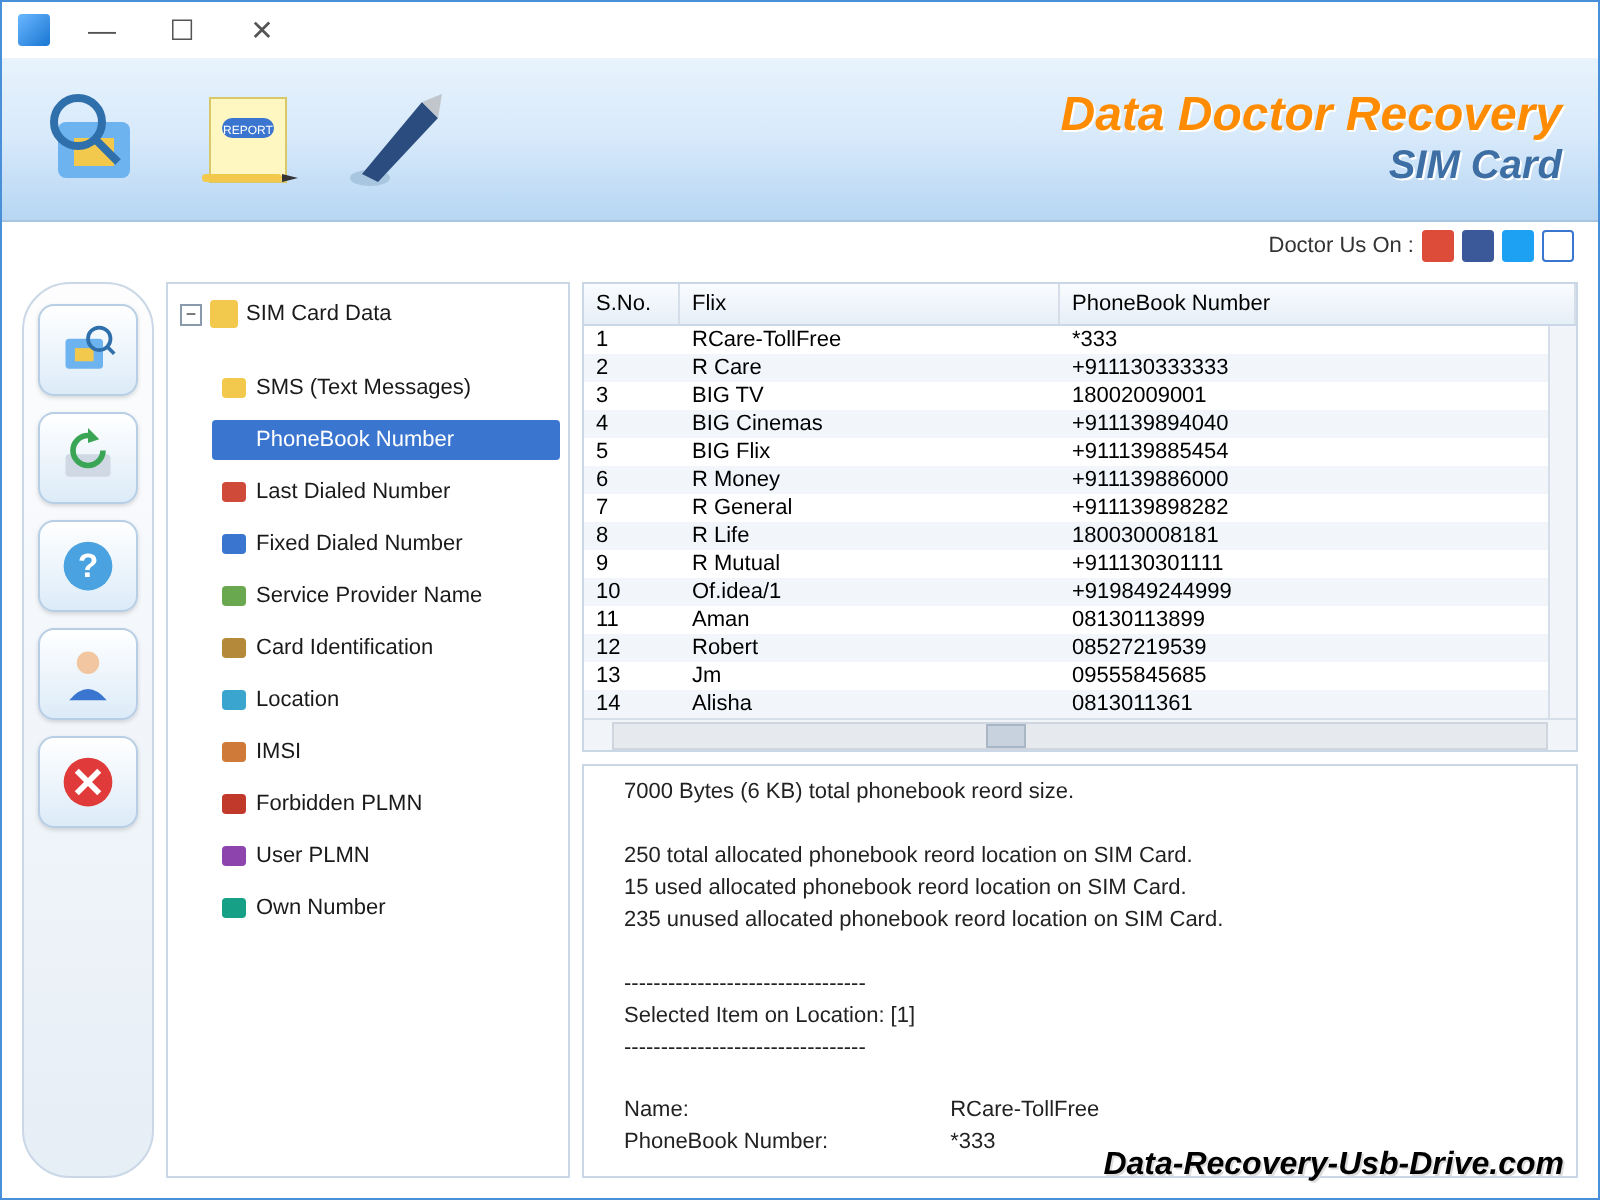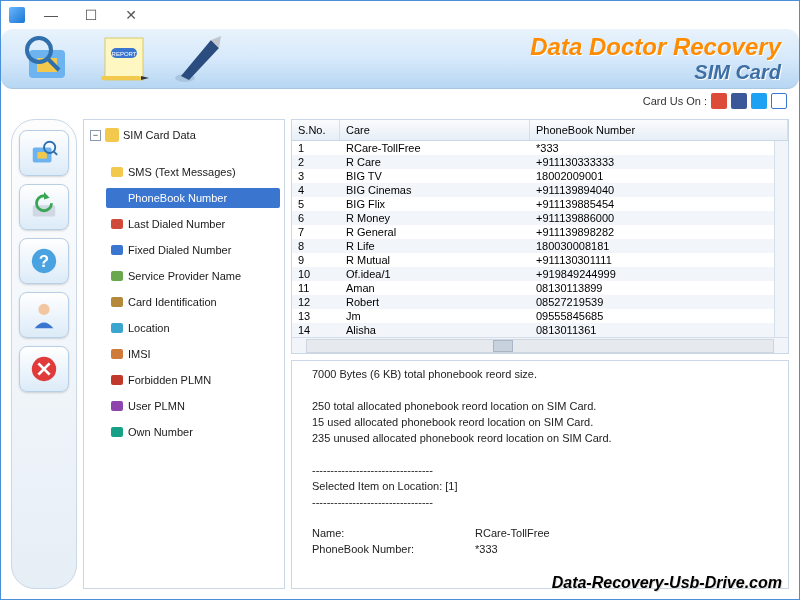--- a/index.html
+++ b/index.html
@@ -2,21 +2,21 @@
 <html><head>
 <meta charset="utf-8">
 <style>
 * { margin: 0; padding: 0; box-sizing: border-box; }
 body { font-family: "Segoe UI", Tahoma, sans-serif; font-size: 11px; background: #fff; width: 800px; height: 600px; overflow: hidden; position: relative; }
 .window { border: 1px solid #4a90d9; width: 800px; height: 600px; background: #fff; display: flex; flex-direction: column; }
 .titlebar { height: 28px; background: #fff; display: flex; align-items: center; padding: 0 8px; font-size: 12px; color: #333; }
 .titlebar .icon { width: 16px; height: 16px; margin-right: 6px; background: linear-gradient(135deg,#6ab7ff,#1976d2); border-radius: 2px; }
 .titlebar .title { flex: 1; }
 .titlebar .ctrl { width: 40px; height: 28px; display: flex; align-items: center; justify-content: center; color: #555; cursor: pointer; font-size: 14px; }
-.banner { height: 60px; background: linear-gradient(180deg,#e8f3fc 0%, #d7e9fb 50%, #b6d6f2 100%); border-bottom: 1px solid #a9c6e0; display: flex; align-items: center; padding: 0 18px; position: relative; border-radius: 12px; }
+.banner { height: 82px; background: linear-gradient(180deg,#e8f3fc 0%, #d7e9fb 50%, #b6d6f2 100%); border-bottom: 1px solid #a9c6e0; display: flex; align-items: center; padding: 0 18px; position: relative; }
 .banner-icons { display: flex; gap: 18px; align-items: center; }
 .banner-icon { width: 58px; height: 58px; }
 .banner-text { margin-left: auto; text-align: right; }
 .banner-text .line1 { font-size: 24px; font-weight: bold; font-style: italic; color: #ff8c00; text-shadow: 1px 1px 0 #fff; }
 .banner-text .line2 { font-size: 20px; font-weight: bold; font-style: italic; color: #3e6fa4; text-shadow: 1px 1px 0 #fff; }
 .share-row { height: 24px; display: flex; align-items: center; justify-content: flex-end; padding: 0 12px; gap: 4px; font-size: 11px; color: #333; }
 .share-row .sic { width: 16px; height: 16px; border-radius: 2px; }
 .body-area { flex: 1; display: flex; padding: 6px 10px 10px 10px; gap: 6px; }
 .sidebar { width: 66px; background: linear-gradient(180deg,#fdfdfe,#e6eef6); border: 1px solid #c9d7e6; border-radius: 24px; padding: 10px 6px; display: flex; flex-direction: column; align-items: center; gap: 8px; }
 .sbtn { width: 50px; height: 46px; border-radius: 8px; background: linear-gradient(180deg,#ffffff,#dcebf8); border: 1px solid #b7cee4; display: flex; align-items: center; justify-content: center; cursor: pointer; box-shadow: 0 1px 2px rgba(0,0,0,.15); }
@@ -83,21 +83,21 @@
           <polygon points="40,10 50,6 48,18" fill="#c0c6cc"></polygon>
         </svg>
     </div>
     <div class="banner-text">
       <div class="line1">Data Doctor Recovery</div>
       <div class="line2">SIM Card</div>
     </div>
   </div>
 
   <div class="share-row">
-    <span>Card Us On :</span>
+    <span>Doctor Us On :</span>
     <span class="sic" style="background:#dd4b39"></span>
     <span class="sic" style="background:#3b5998"></span>
     <span class="sic" style="background:#1da1f2"></span>
     <span class="sic" style="background:#fff;border:1px solid #3a76d0"></span>
   </div>
 
   <div class="body-area">
     <div class="sidebar">
       <div class="sbtn">
           <svg viewBox="0 0 32 32">
@@ -212,21 +212,21 @@
               <span>Own Number</span>
             </div>
           </div>
       </div>
     </div>
 
     <div class="right-panel">
       <div class="grid-wrap">
         <div class="grid-header">
           <div class="col col-sno">S.No.</div>
-          <div class="col col-name">Care</div>
+          <div class="col col-name">Flix</div>
           <div class="col col-num">PhoneBook Number</div>
         </div>
         <div class="grid-wrap-inner">
           <div class="grid-body" id="grid-body">
               <div class="grid-row">
                 <div class="cell col-sno">1</div>
                 <div class="cell col-name">RCare-TollFree</div>
                 <div class="cell col-num">*333</div>
               </div>
               <div class="grid-row">

